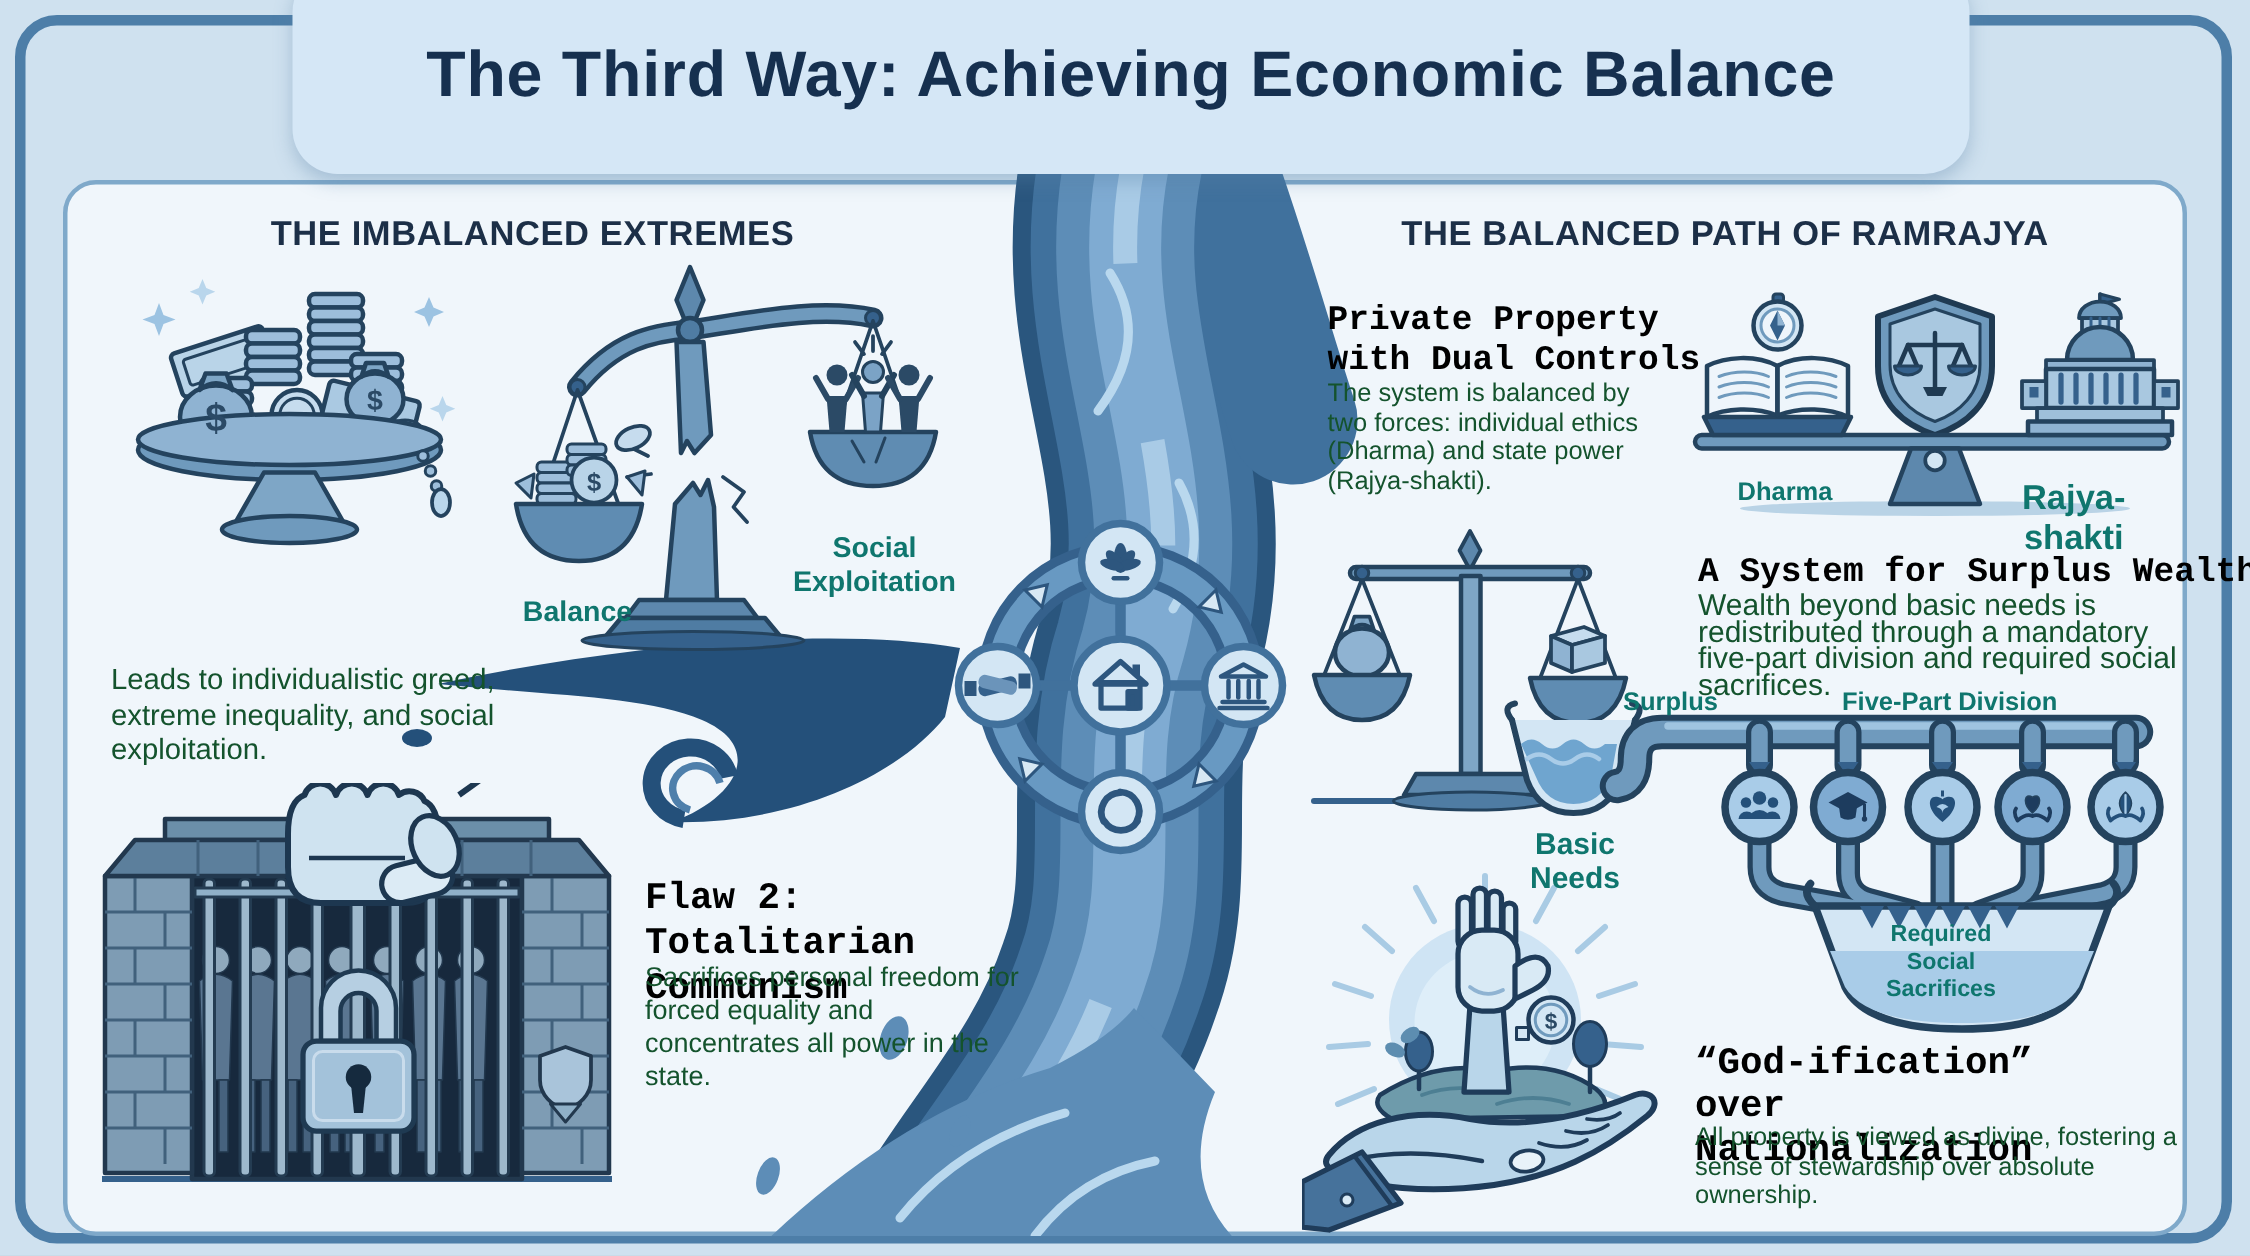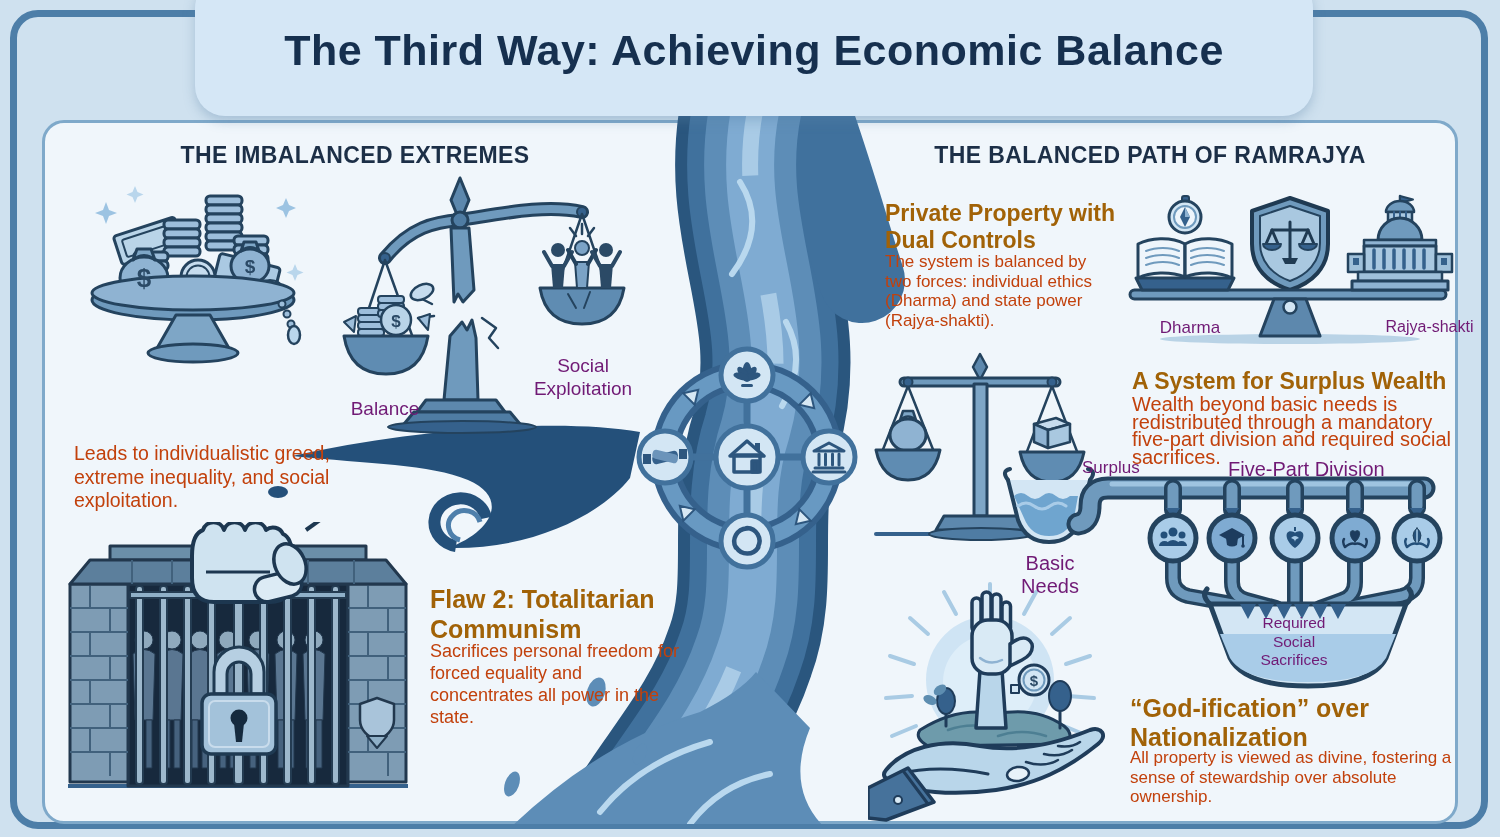--- a/index.html
+++ b/index.html
@@ -8,23 +8,23 @@
   .abs{position:absolute;}
   .frame{left:10px;top:10px;width:1464px;height:805px;border:7px solid #4d7ea8;border-radius:28px;z-index:1;}
   .panel{left:42px;top:120px;width:1410px;height:698px;background:#f0f6fb;border:3px solid #7fa9ca;border-radius:22px;z-index:2;}
   .banner{left:195px;top:-22px;width:1118px;height:138px;background:#d5e7f6;border-radius:30px;
           box-shadow:0 5px 12px rgba(90,130,165,.35);z-index:5;}
   .banner h1{margin:0;padding-top:48px;text-align:center;font-size:43px;font-weight:bold;
              letter-spacing:.5px;color:#16304f;}
   svg.illo{z-index:4;pointer-events:none;}
   .txt{z-index:6;}
   .section-heading{font-size:23px;font-weight:bold;letter-spacing:.4px;color:#1c2f47;text-align:center;white-space:nowrap;}
-  .block-title{font-weight:bold;color:#a16207;}
-  .block-body{color:#c2410c;}
-  .lbl{font-weight:normal;color:#701a75;}
+  .block-title{font-weight:bold;color:#000000;font-family:Liberation Mono, monospace;}
+  .block-body{color:#14532d;}
+  .lbl{font-weight:bold;color:#0f766e;}
   .ctr{text-align:center;}
 </style>
 </head>
 <body>
 
 <div class="canvas">
 
   <div class="abs frame"></div>
   <div class="abs panel"></div>
 
@@ -563,26 +563,26 @@
   <div class="abs txt lbl ctr" style="left:330px;top:398px;width:110px;font-size:19px">Balance</div>
   <div class="abs txt lbl ctr" style="left:518px;top:354px;width:130px;font-size:19px;line-height:23px">Social Exploitation</div>
 
   <div class="abs txt block-title" style="left:430px;top:584px;width:260px;font-size:25px;line-height:30px">Flaw 2: Totalitarian Communism</div>
   <div class="abs txt block-body" style="left:430px;top:640px;width:250px;font-size:18px;line-height:22px">Sacrifices personal freedom for forced equality and concentrates all power in the state.</div>
 
   <div class="abs txt block-title" style="left:885px;top:200px;width:270px;font-size:23px;line-height:27px">Private Property with Dual Controls</div>
   <div class="abs txt block-body" style="left:885px;top:252px;width:230px;font-size:17px;line-height:19.5px">The system is balanced by two forces: individual ethics (Dharma) and state power (Rajya-shakti).</div>
 
   <div class="abs txt lbl ctr" style="left:1140px;top:318px;width:100px;font-size:17px">Dharma</div>
-  <div class="abs txt lbl ctr" style="left:1372px;top:318px;width:115px;font-size:16px">Rajya-shakti</div>
+  <div class="abs txt lbl ctr" style="left:1325px;top:318px;width:115px;font-size:23px">Rajya-shakti</div>
 
   <div class="abs txt block-title" style="left:1132px;top:368px;font-size:23px;white-space:nowrap">A System for Surplus Wealth</div>
   <div class="abs txt block-body" style="left:1132px;top:396px;width:335px;font-size:20px;line-height:17.5px">Wealth beyond basic needs is redistributed through a mandatory five-part division and required social sacrifices.</div>
 
   <div class="abs txt lbl" style="left:1082px;top:458px;font-size:17px">Surplus</div>
-  <div class="abs txt lbl" style="left:1228px;top:458px;font-size:20px">Five-Part Division</div>
+  <div class="abs txt lbl" style="left:1228px;top:458px;font-size:17px">Five-Part Division</div>
   <div class="abs txt lbl ctr" style="left:995px;top:552px;width:110px;font-size:20px">Basic Needs</div>
   <div class="abs txt lbl ctr" style="left:1251px;top:614px;width:86px;font-size:15.5px;line-height:18.5px">Required Social Sacrifices</div>
 
   <div class="abs txt block-title" style="left:1130px;top:694px;width:270px;font-size:25px;line-height:29px">“God-ification” over Nationalization</div>
   <div class="abs txt block-body" style="left:1130px;top:748px;width:352px;font-size:17px;line-height:19.5px">All property is viewed as divine, fostering a sense of stewardship over absolute ownership.</div>
 
 </div>
 
 </body></html>

